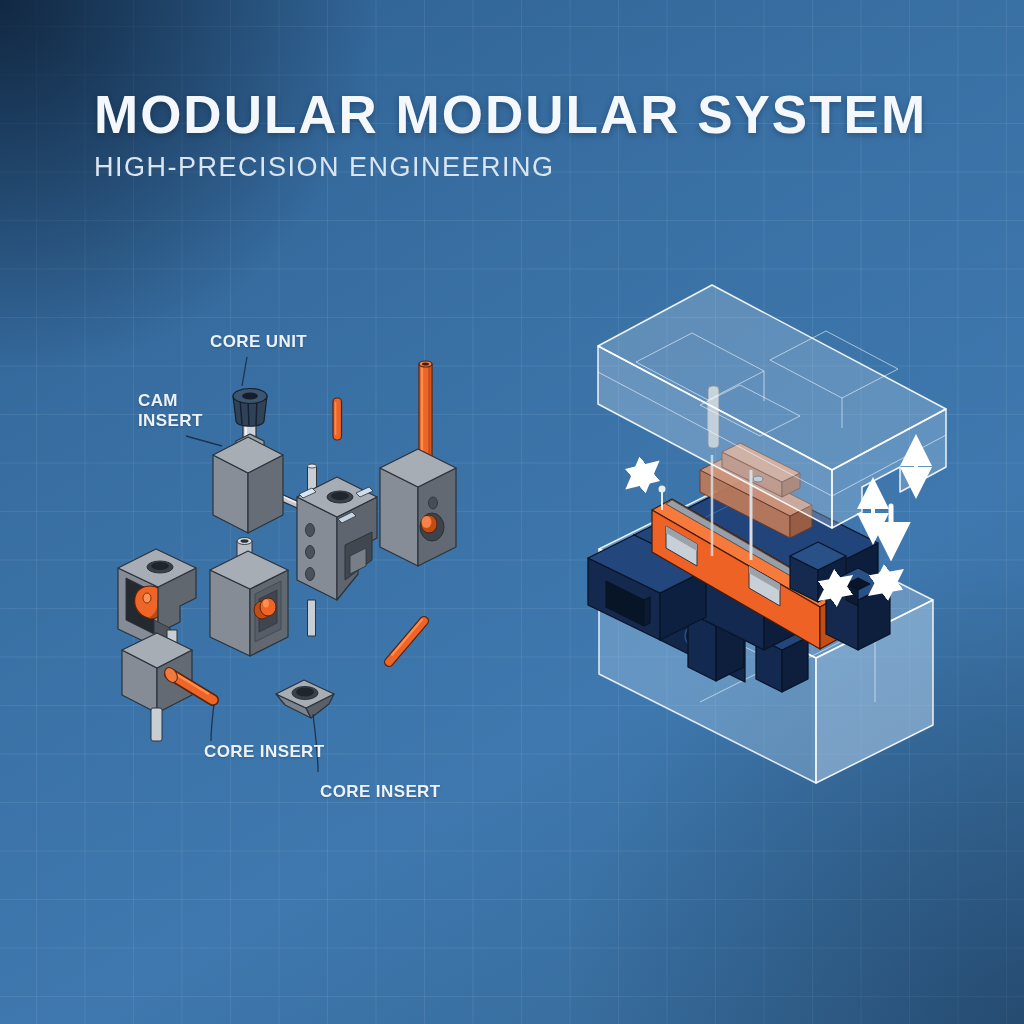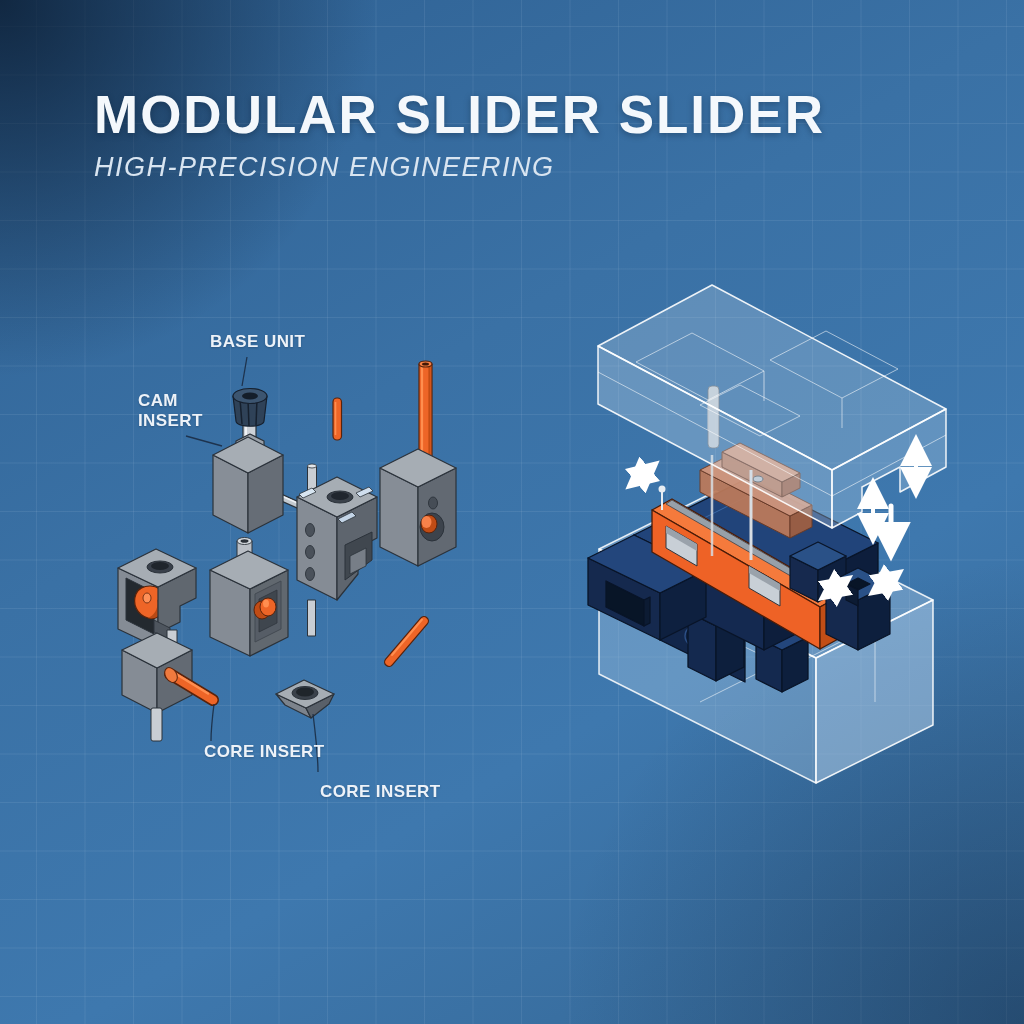--- a/index.html
+++ b/index.html
@@ -17,21 +17,21 @@
     background-position:0 0,0 0,36px 26px,36px 26px,0 0;
   }
   #artwork{position:absolute;left:0;top:0;width:1024px;height:1024px;}
   .hdr{position:absolute;left:94px;top:88px;color:#f4f8fc;}
   .title{
     font-size:53px;font-weight:800;letter-spacing:2px;line-height:1.0;
     text-shadow:0 2px 6px rgba(10,25,45,0.35);white-space:nowrap;
   }
   .subtitle{
     font-size:27px;font-weight:400;letter-spacing:1.5px;color:#d9e5f1;
-    margin-top:11px;white-space:nowrap;font-style:italic;
+    margin-top:11px;white-space:nowrap;
   }
   .part-label{
     position:absolute;color:#edf2f8;font-size:17px;font-weight:600;
     letter-spacing:0.4px;line-height:20px;text-shadow:0 1px 2px rgba(10,25,45,0.25);
   }
   .lbl-base-unit{left:210px;top:332px;}
   .lbl-cam-block{left:138px;top:391px;width:80px;}
   .lbl-core-insert-1{left:204px;top:742px;}
   .lbl-core-insert-2{left:320px;top:782px;}
 </style>
@@ -299,22 +299,22 @@
     <g fill="none" stroke="#1b2d45" stroke-width="1.3" opacity="0.9">
       <path d="M247,357 L242,386"></path>
       <path d="M186,436 L222,446"></path>
       <path d="M214,704 C212,720 211,730 211,741"></path>
       <path d="M313,714 C316,738 318,756 318,772"></path>
     </g>
   </g>
 </svg>
 
   <div class="hdr">
-    <div class="title">MODULAR SLIDER SLIDER</div>
+    <div class="title">MODULAR MODULAR SYSTEM</div>
     <div class="subtitle">HIGH-PRECISION ENGINEERING</div>
   </div>
 
-  <div class="part-label lbl-base-unit">BASE UNIT</div>
+  <div class="part-label lbl-base-unit">CORE UNIT</div>
   <div class="part-label lbl-cam-block">CAM INSERT</div>
   <div class="part-label lbl-core-insert-1">CORE INSERT</div>
   <div class="part-label lbl-core-insert-2">CORE INSERT</div>
 
 </div>
 
 </body></html>

